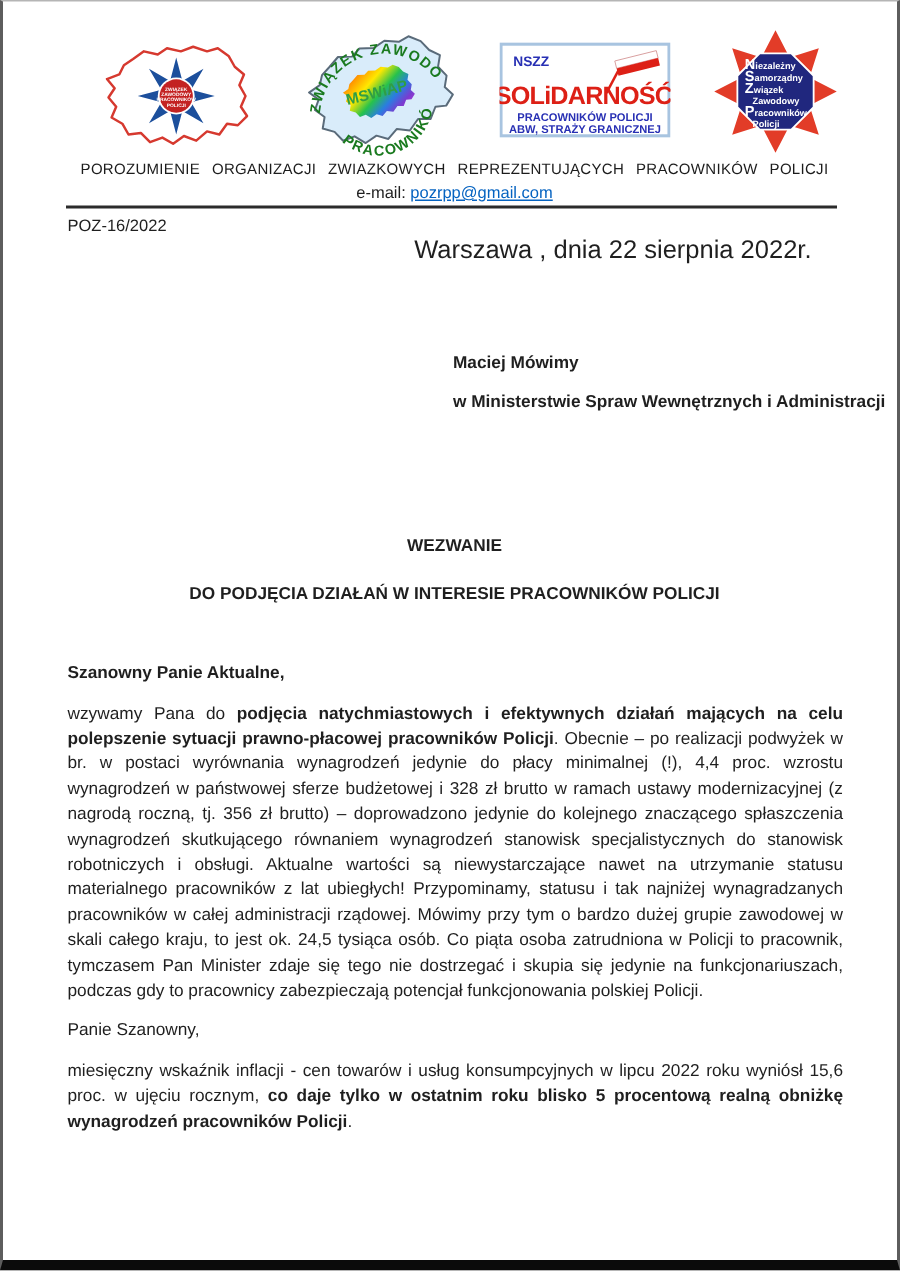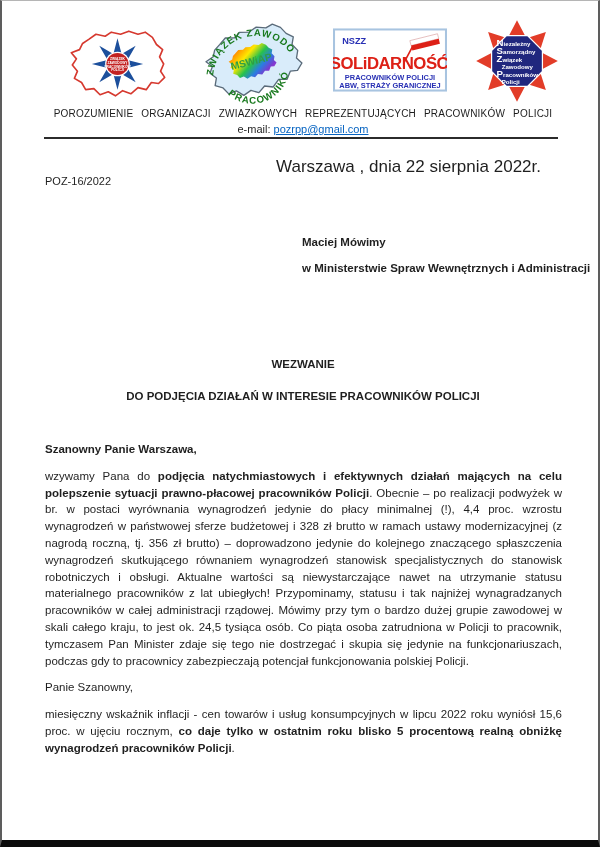--- a/index.html
+++ b/index.html
@@ -15,21 +15,21 @@
   .logo1{left:60px;top:24px;}
   .logo2{left:196px;top:14px;}
   .logo3{left:331px;top:27px;}
   .logo4{left:466px;top:17px;}
   .header-block{position:absolute;top:107px;left:42px;width:518px;text-align:center;}
   .org-name{font-size:10px;letter-spacing:.2px;word-spacing:5px;color:#1c1c1c;}
   .email-line{font-size:11px;margin-top:4px;}
   .email-link{color:#0563c1;text-decoration:underline;cursor:pointer;}
   .rule{position:absolute;top:136px;left:42px;right:40px;border-top:2px solid #2b2b2b;}
   .dateline{position:absolute;top:156px;right:57px;font-size:17px;}
-  .reference{position:absolute;top:174px;left:43px;font-size:11px;}
+  .reference{position:absolute;top:144px;left:43px;font-size:11px;}
   .addressee{position:absolute;top:228px;left:300px;font-size:11.5px;font-weight:bold;line-height:26px;}
   .title-block{position:absolute;top:357px;left:42px;width:518px;text-align:center;font-weight:bold;font-size:11.5px;}
   .title-line2{margin-top:20px;}
   .body{position:absolute;top:440px;left:43px;width:517px;font-size:11.5px;line-height:16.8px;}
   .body p{margin:0 0 10px 0;}
   .salutation{font-weight:bold;}
   .just{text-align:justify;}
   svg text{font-family:"Liberation Sans","DejaVu Sans",sans-serif;}
   .arc-text{font-size:9.5px;font-weight:bold;fill:#1a7a1f;letter-spacing:1px;}
   .mswiap{font-size:10px;font-weight:bold;fill:#2f9e44;}
@@ -120,19 +120,19 @@
     <div>Maciej Mówimy</div>
     <div>w Ministerstwie Spraw Wewnętrznych i Administracji</div>
   </div>
 
   <div class="title-block">
     <div>WEZWANIE</div>
     <div class="title-line2">DO PODJĘCIA DZIAŁAŃ W INTERESIE PRACOWNIKÓW POLICJI</div>
   </div>
 
   <div class="body">
-    <p class="salutation">Szanowny Panie Warszawa,</p>
+    <p class="salutation">Szanowny Panie Aktualne,</p>
     <p class="just"><span>wzywamy Pana do </span><b>podjęcia natychmiastowych i efektywnych działań mających na celu polepszenie sytuacji prawno-płacowej pracowników Policji</b><span>. Obecnie – po realizacji podwyżek w br. w postaci wyrównania wynagrodzeń jedynie do płacy minimalnej (!), 4,4 proc. wzrostu wynagrodzeń w państwowej sferze budżetowej i 328 zł brutto w ramach ustawy modernizacyjnej (z nagrodą roczną, tj. 356 zł brutto) – doprowadzono jedynie do kolejnego znaczącego spłaszczenia wynagrodzeń skutkującego równaniem wynagrodzeń stanowisk specjalistycznych do stanowisk robotniczych i obsługi. Aktualne wartości są niewystarczające nawet na utrzymanie statusu materialnego pracowników z lat ubiegłych! Przypominamy, statusu i tak najniżej wynagradzanych pracowników w całej administracji rządowej. Mówimy przy tym o bardzo dużej grupie zawodowej w skali całego kraju, to jest ok. 24,5 tysiąca osób. Co piąta osoba zatrudniona w Policji to pracownik, tymczasem Pan Minister zdaje się tego nie dostrzegać i skupia się jedynie na funkcjonariuszach, podczas gdy to pracownicy zabezpieczają potencjał funkcjonowania polskiej Policji.</span></p>
     <p>Panie Szanowny,</p>
     <p class="just"><span>miesięczny wskaźnik inflacji - cen towarów i usług konsumpcyjnych w lipcu 2022 roku wyniósł 15,6 proc. w ujęciu rocznym, </span><b>co daje tylko w ostatnim roku blisko 5 procentową realną obniżkę wynagrodzeń pracowników Policji</b><span>.</span></p>
   </div>
 
 </div>
 
 </body></html>

